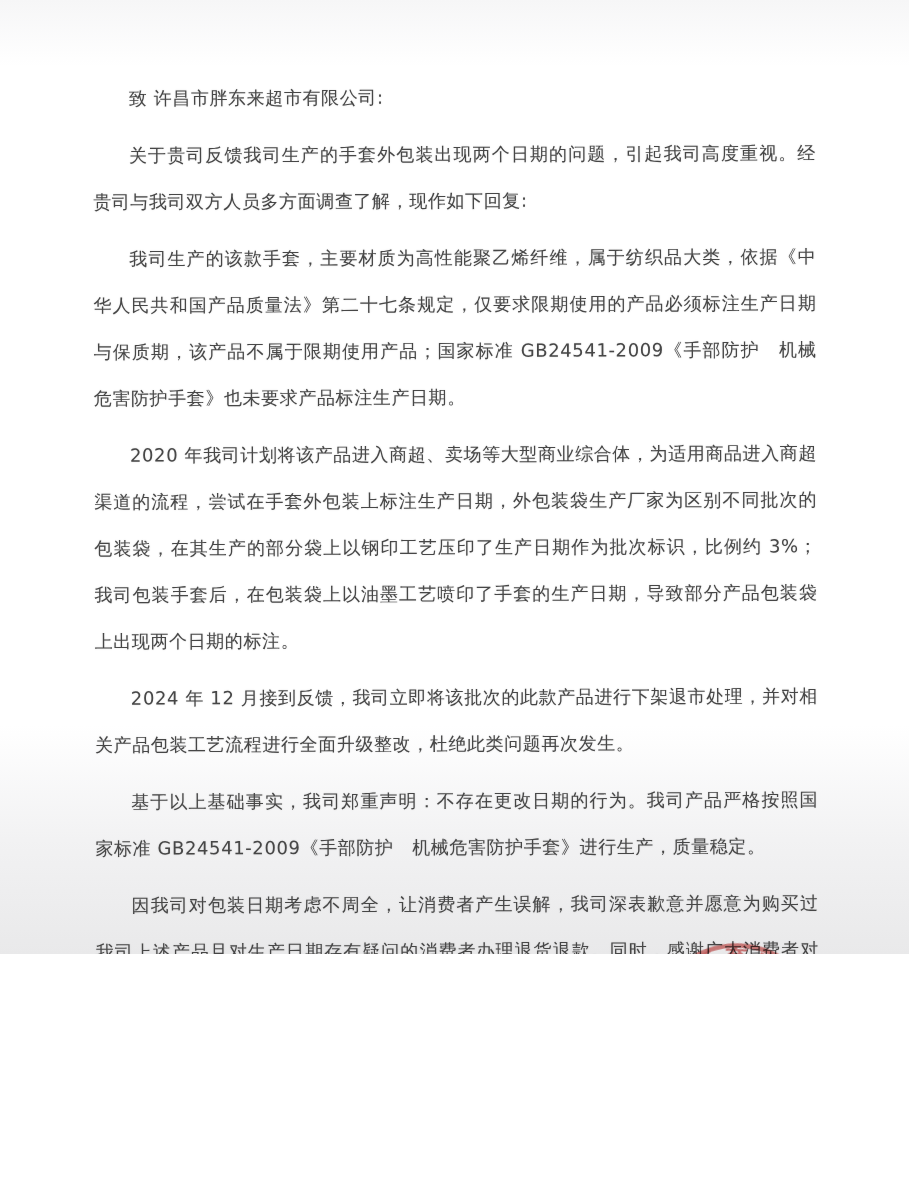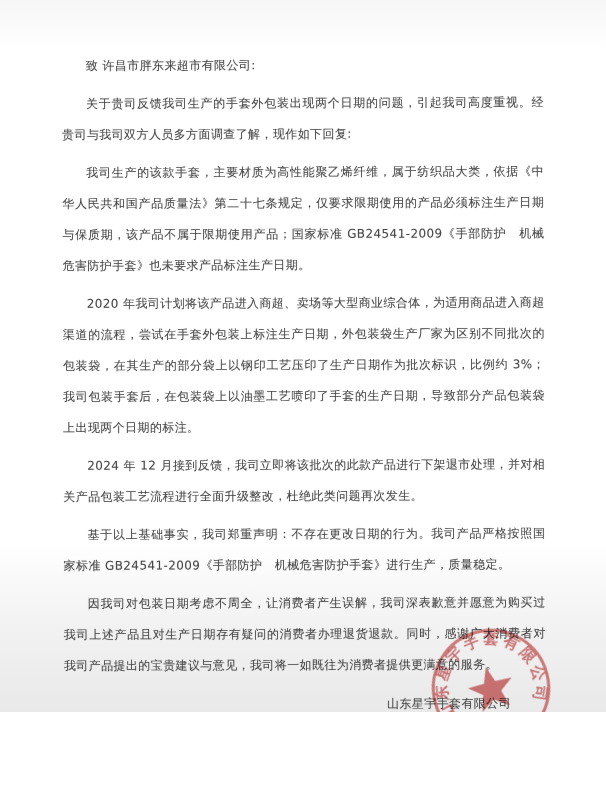--- a/index.html
+++ b/index.html
@@ -1,21 +1,21 @@
 <!DOCTYPE html>
 <html><head>
 <meta charset="utf-8">
 <style>
   html,body{margin:0;padding:0;}
   body{
     width:606px;height:800px;overflow:hidden;
     font-family:"DejaVu Sans","Liberation Sans",sans-serif;
   }
   .page{
-    position:relative;width:606px;height:712px;overflow:hidden;
+    position:relative;width:606px;height:636px;overflow:hidden;
     background:linear-gradient(180deg,#f6f6f7 0%,#ffffff 7%,#ffffff 76%,#f2f2f3 88%,#e9e9ea 100%);
   }
   .letter{
     position:absolute;left:63px;right:61px;top:50px;
     color:#474747;font-size:12px;line-height:31px;
     text-align:justify;letter-spacing:.4px;
     text-shadow:0 0 1px rgba(70,70,70,.25);
     transform:rotate(-.2deg);
   }
   .letter p{margin:0 0 7px 0;text-indent:2em;}

